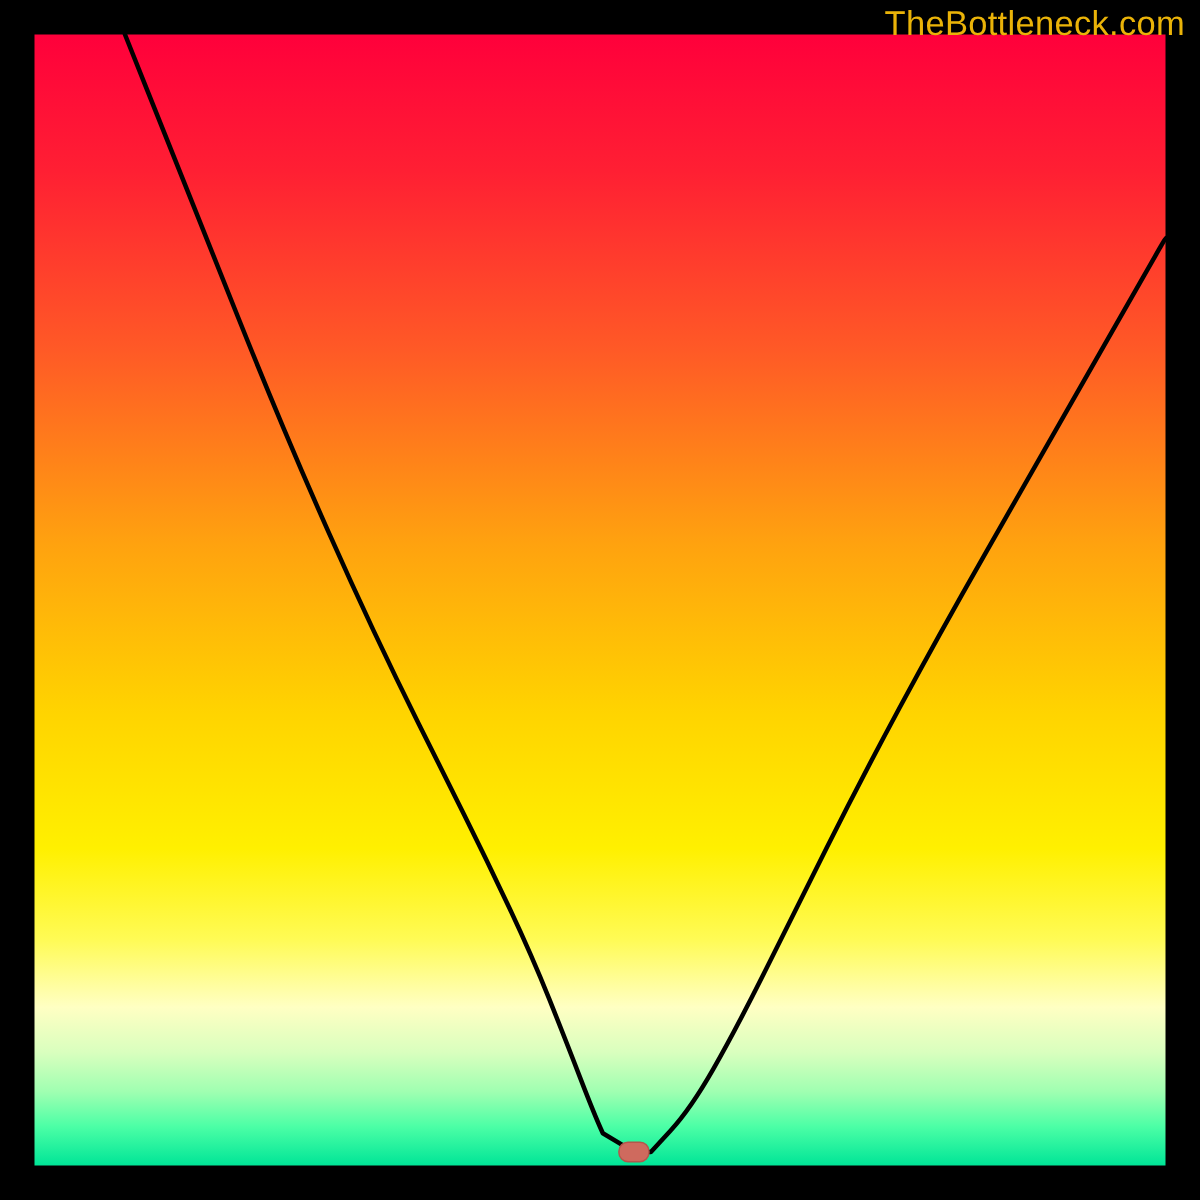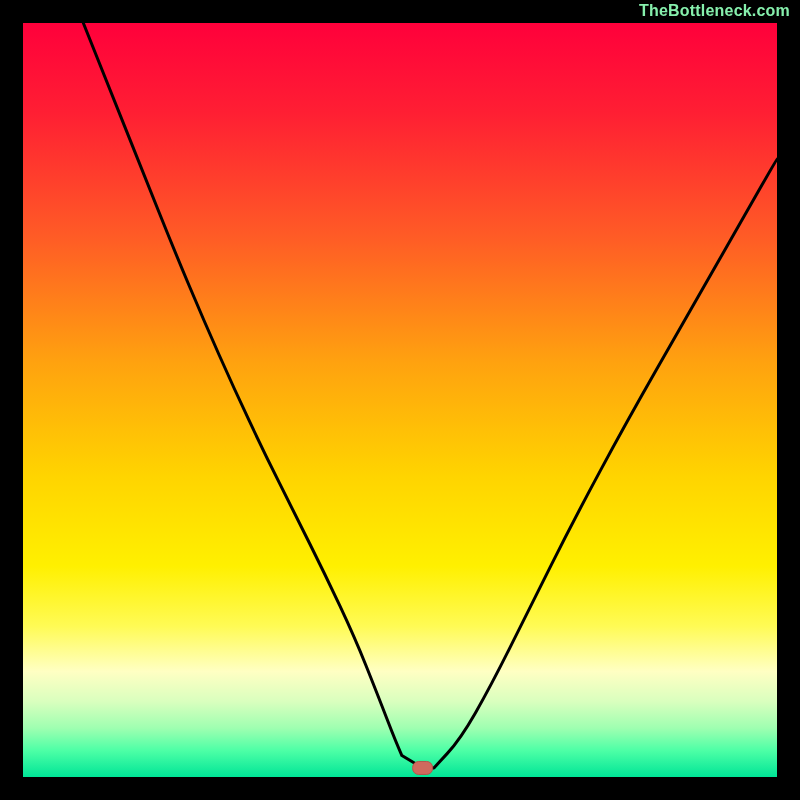--- a/index.html
+++ b/index.html
@@ -14,23 +14,23 @@
   .frame {
     position: relative;
     width: 800px;
     height: 800px;
     background: #000;
   }
   .watermark {
     position: absolute;
     top: 2px;
     right: 10px;
-    color: #86efac;
-    font-size: 16px;
-    font-weight: 700;
+    color: #eab308;
+    font-size: 23px;
+    font-weight: 400;
     letter-spacing: 0.2px;
     z-index: 20;
     user-select: none;
   }
   svg {
     position: absolute;
     top: 0;
     left: 0;
   }
 </style>

